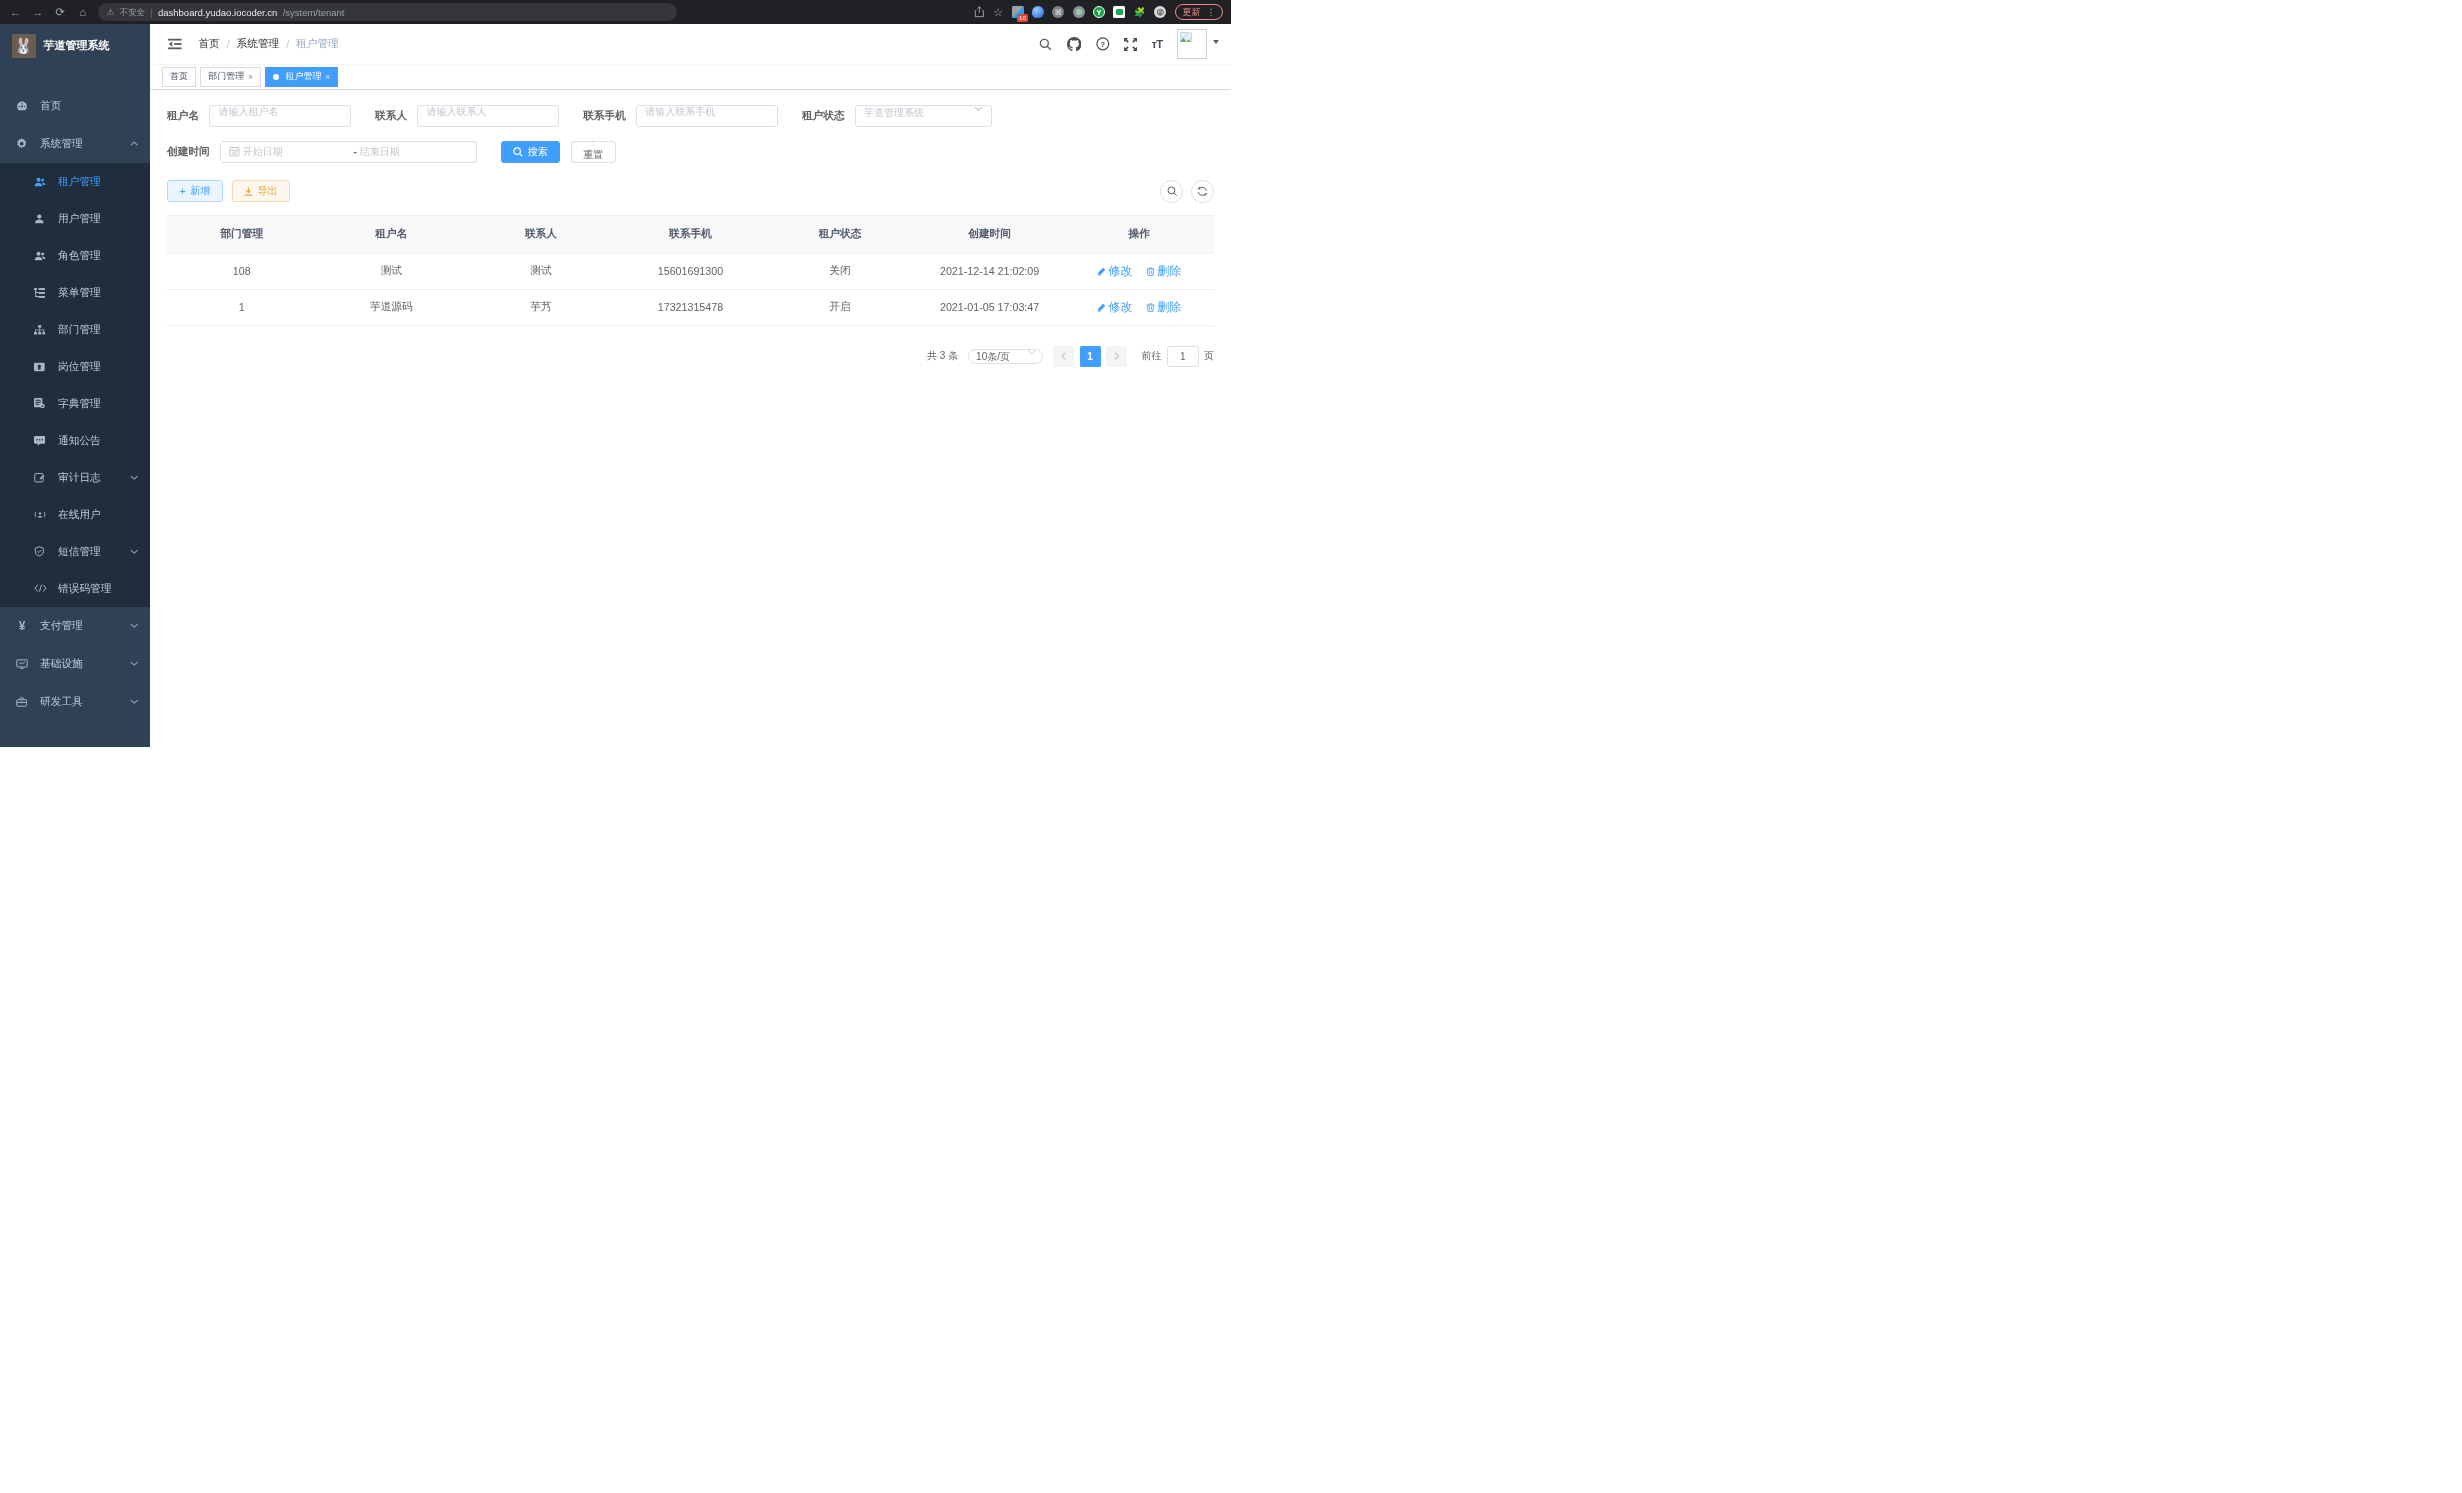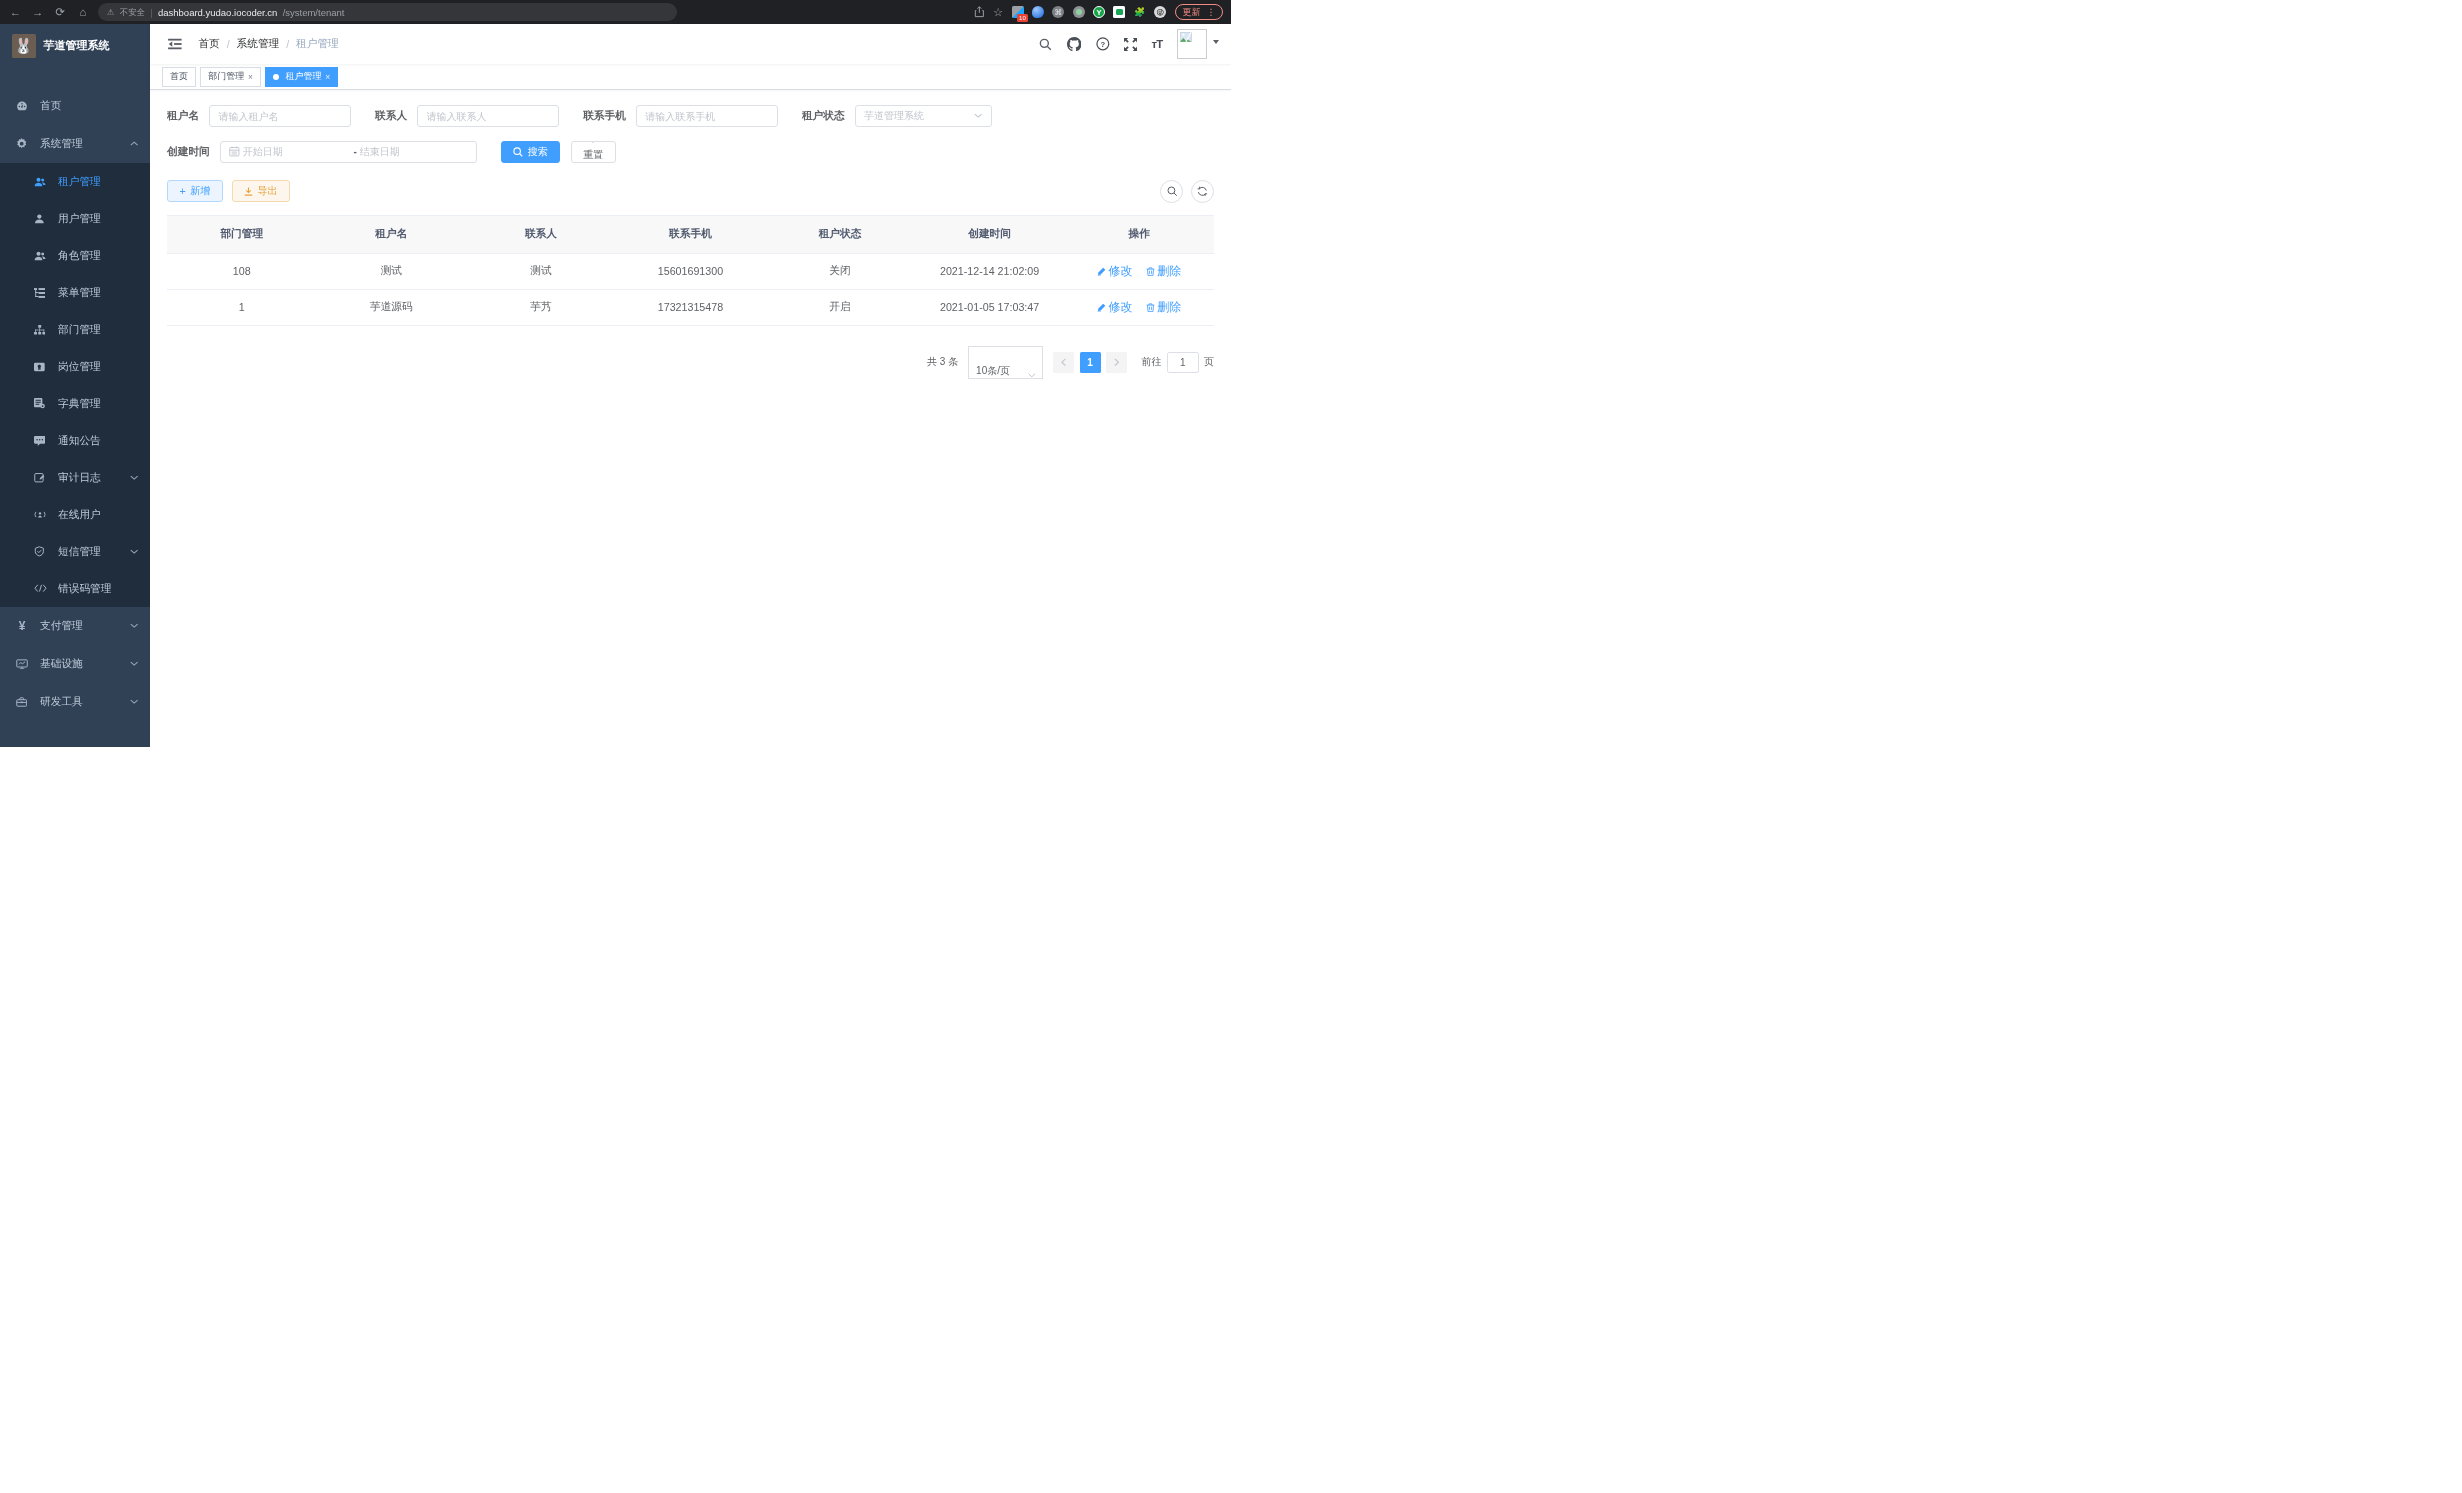--- a/index.html
+++ b/index.html
@@ -57,21 +57,21 @@
   .tag.active { background:#409eff; border-color:#409eff; color:#fff; }
   .tag.active .x { color:#e8f1ff; }
   .tag.active::before { content:""; width:6px; height:6px; border-radius:50%; background:#fff; margin-right:2.3px; }
 
   .main { flex:1; padding:15px 17px; overflow:hidden; }
 
   
   .filter-row { display:flex; align-items:center; margin-bottom:13.7px; }
   .f-group { display:flex; align-items:center; margin-right:24px; }
   .f-label { font-size:10.7px; font-weight:700; color:#606266; margin-right:10px; white-space:nowrap; }
-  .f-input { height:22px; width:142px; border:0.8px solid #dcdfe6; border-radius:3px; padding:0 8.4px; font-size:10px; color:#606266; display:flex; align-items:center; }
+  .f-input { height:22px; width:142px; border:0.8px solid #dcdfe6; border-radius:3px; padding:0 8.4px; font-size:10px; color:#606266; display:flex; align-items:flex-start; }
   .f-input input { border:none; outline:none; width:100%; font-size:10px; color:#606266; font-family:inherit; background:transparent; }
   .f-input input::placeholder { color:#c0c4cc; }
   .f-select { justify-content:space-between; cursor:pointer; }
   .f-select .ph { color:#c0c4cc; }
   .date-range { width:257px; display:flex; align-items:center; gap:3px; }
   .date-range .ph { color:#c0c4cc; font-size:10px; flex:1; }
   .date-range .dsep { color:#606266; font-weight:700; flex:none; }
   .btn { height:22px; border-radius:3px; border:0.8px solid #dcdfe6; background:#fff; font-size:10px; color:#606266; display:inline-flex; align-items:center; gap:4.6px; padding:0 11.4px; cursor:pointer; font-family:inherit; }
   .btn-primary { background:#409eff; border-color:#409eff; color:#fff; }
   .btn-plain-blue { background:#ecf5ff; border-color:#b3d8ff; color:#409eff; }
@@ -81,21 +81,21 @@
   .circle-btn { width:23px; height:23px; border-radius:50%; border:0.8px solid #dcdfe6; background:#fff; display:flex; align-items:center; justify-content:center; cursor:pointer; color:#5a5e66; }
 
   
   table.grid { width:100%; border-collapse:collapse; table-layout:fixed; }
   .grid th { background:#f8f8f9; color:#515a6e; font-size:10.7px; font-weight:700; height:38px; border-bottom:0.8px solid #ebeef5; border-top:0.8px solid #ebeef5; text-align:center; }
   .grid td { height:36px; font-size:10.7px; color:#606266; text-align:center; border-bottom:0.8px solid #ebeef5; }
   .op-link { color:#409eff; font-size:12px; cursor:pointer; display:inline-flex; align-items:center; gap:2.3px; margin:0 5.3px; }
 
   
   .pager { display:flex; align-items:center; justify-content:flex-end; margin-top:20px; gap:10px; font-size:10px; color:#606266; }
-  .psel { width:75px; height:33px; border:0.8px solid #dcdfe6; border-radius:0; display:flex; align-items:flex-end; justify-content:space-between; padding:0 6.9px; color:#606266; cursor:pointer; }
+  .psel { width:75px; height:15px; border:0.8px solid #dcdfe6; border-radius:10px; display:flex; align-items:flex-start; justify-content:space-between; padding:0 6.9px; color:#606266; cursor:pointer; }
   .pbtn { width:21px; height:21px; background:#f4f4f5; border-radius:1.5px; display:flex; align-items:center; justify-content:center; color:#c0c4cc; font-size:10px; cursor:pointer; }
   .pbtn.page-active { background:#409eff; color:#fff; font-weight:700; }
   .pgroup { display:flex; gap:5.3px; align-items:center; }
   .goto-input { width:32px; height:21px; border:0.8px solid #dcdfe6; border-radius:2.3px; text-align:center; font-size:10px; color:#606266; outline:none; font-family:inherit; }
   .goto-wrap { display:flex; align-items:center; gap:5.3px; margin-left:4.6px; }
 </style>
 </head>
 <body>
 
 <div class="chrome">

